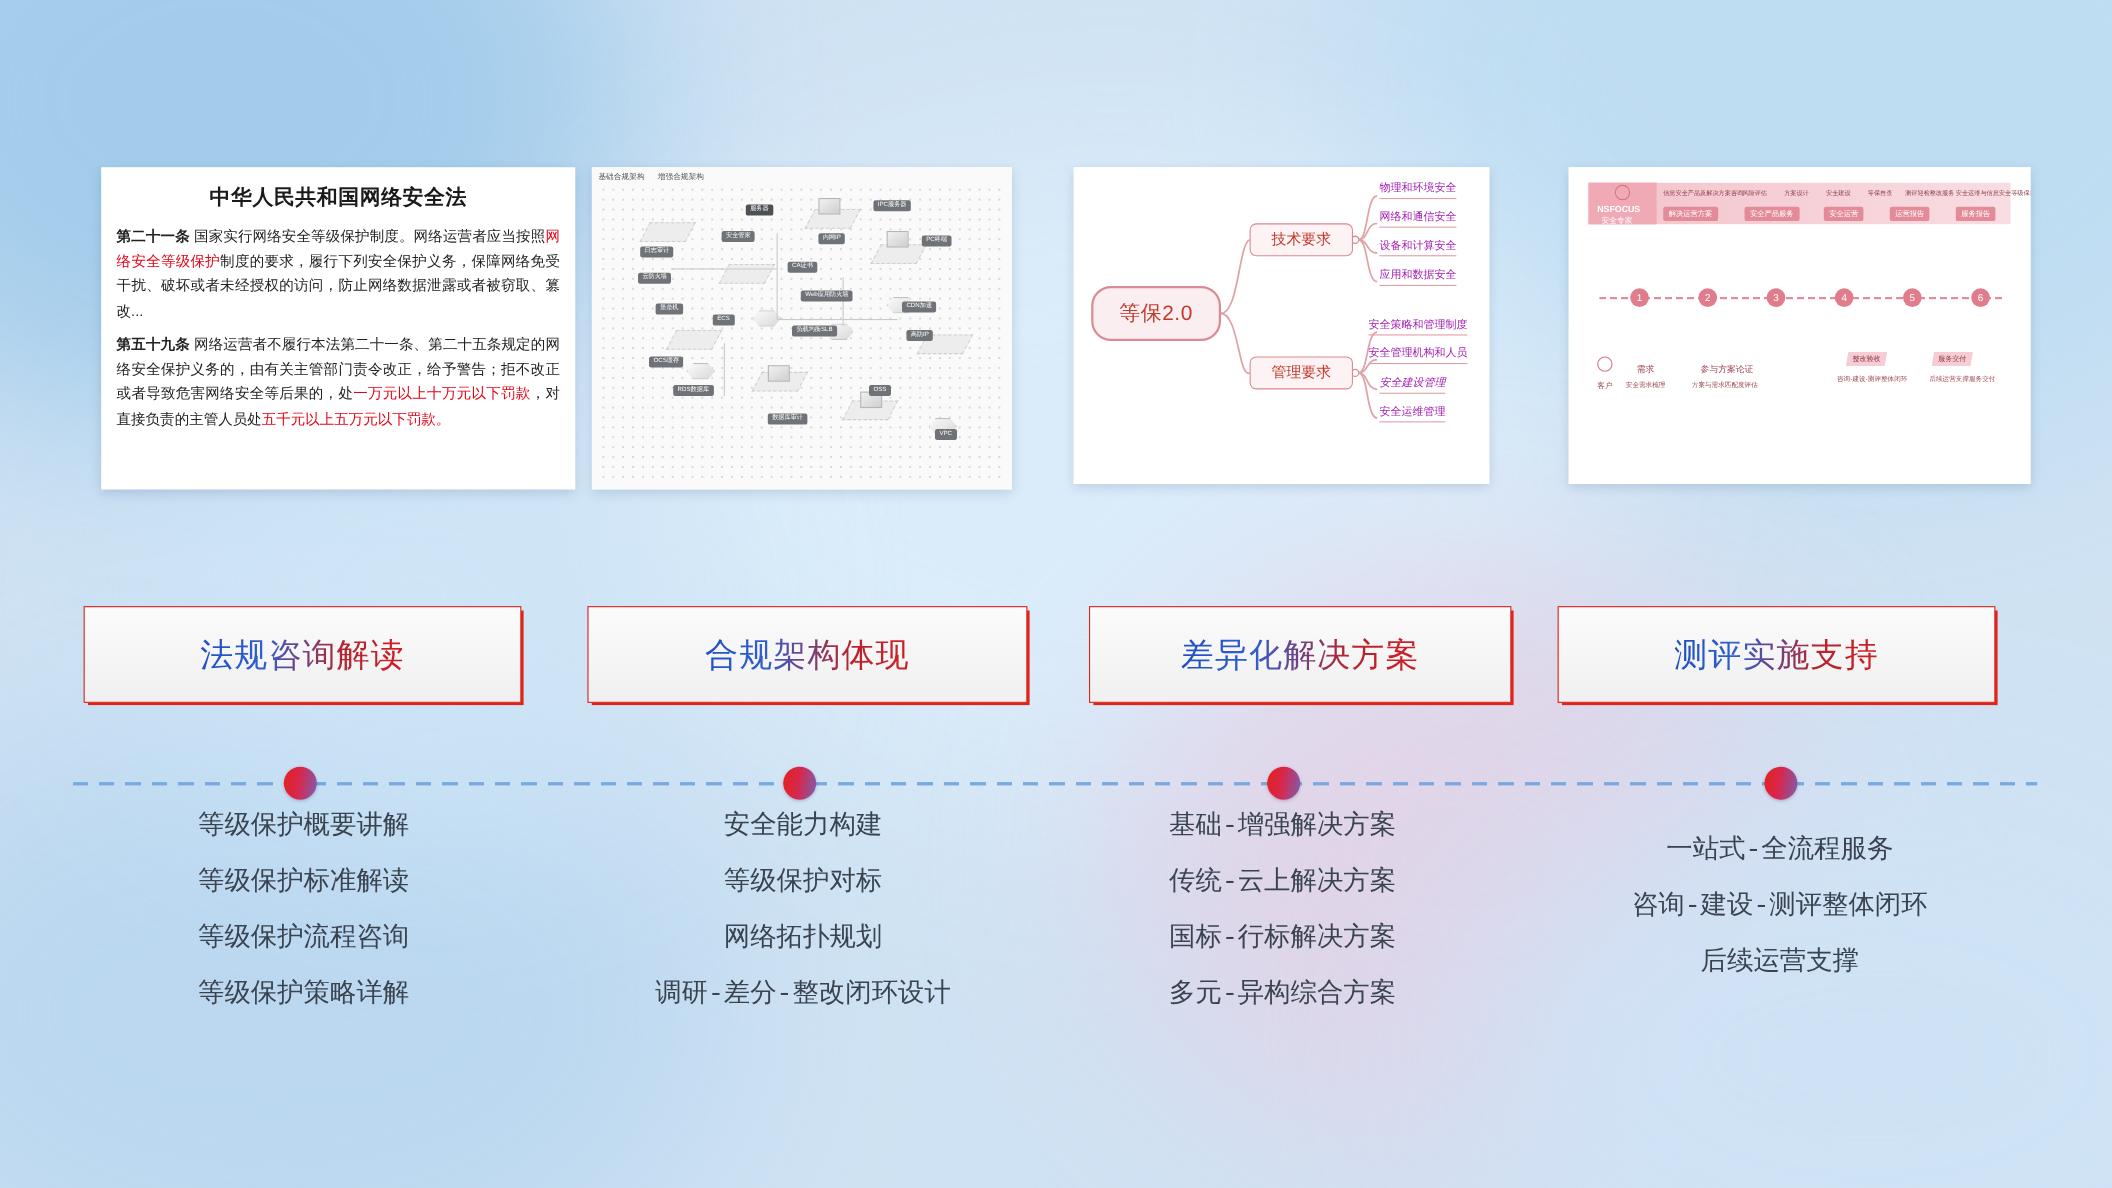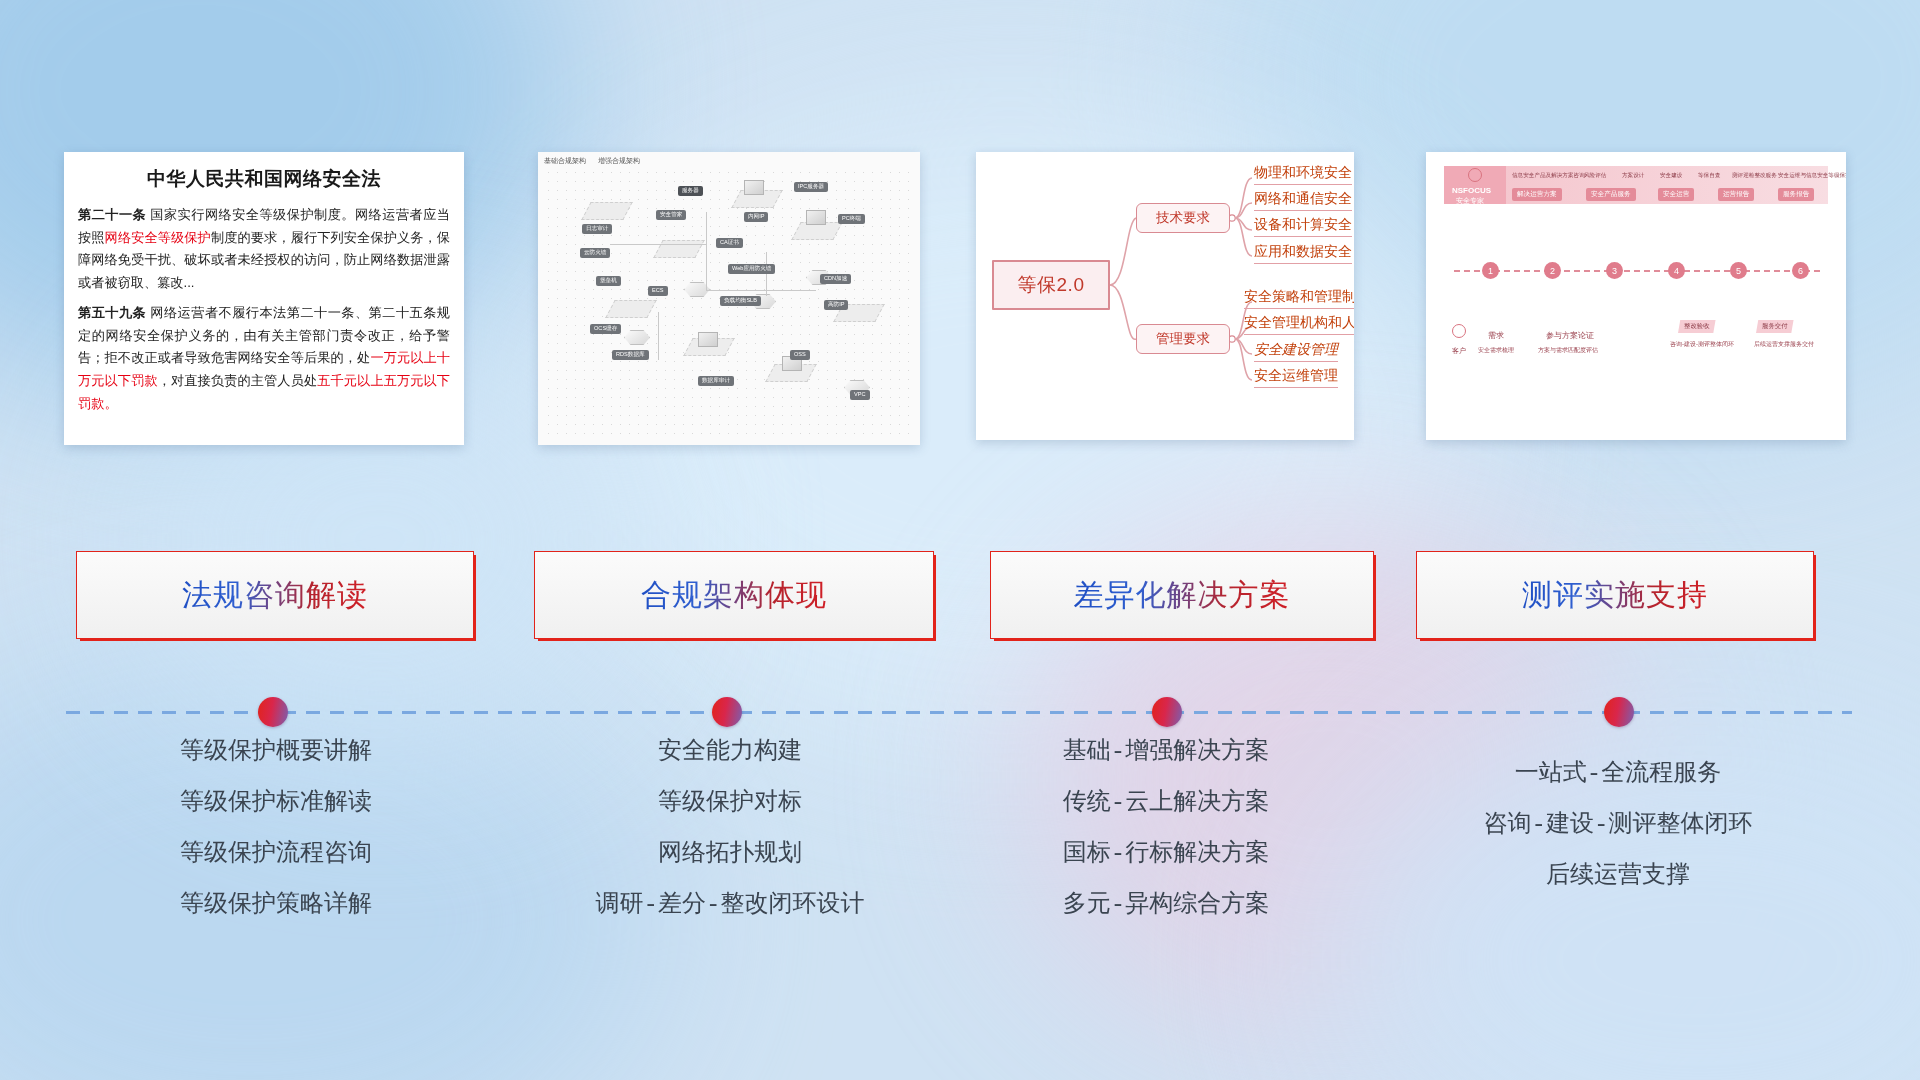--- a/index.html
+++ b/index.html
@@ -16,21 +16,21 @@
   #page { position:absolute; inset:0; z-index:2; }
 
   
   .cards-row { position:absolute; top:152px; left:0; width:1920px; height:300px; }
   .card {
     position:absolute; top:0;
     background:#ffffff;
     box-shadow:0 3px 10px rgba(60,90,130,.22);
     overflow:hidden;
   }
-  .card.c1 { left:64px;  width:400px; height:293px; }
+  .card.c1 { left:92px;  width:431px; height:293px; }
   .card.c2 { left:538px; width:382px; height:293px; }
   .card.c3 { left:976px; width:378px; height:288px; }
   .card.c4 { left:1426px;width:420px; height:288px; }
 
   
   .law-title {
     text-align:center; font-weight:bold; font-size:19px; color:#1a1a1a;
     margin:14px 0 12px 0; letter-spacing:.5px;
   }
   .law-p {
@@ -67,34 +67,34 @@
     position:absolute; width:26px; height:15px; background:linear-gradient(145deg,#fafafa,#d9d9d9);
     border:1px solid #c0c0c0;
     clip-path:polygon(25% 0,75% 0,100% 50%,75% 100%,25% 100%,0 50%);
   }
   .line { position:absolute; background:#c9c9c9; }
 
   
   .mind { position:relative; width:100%; height:100%; background:#fff; }
   .mm-root {
     position:absolute; left:16px; top:108px; width:118px; height:50px;
-    border:2.5px solid #d98a92; border-radius:1px;
+    border:2.5px solid #d98a92; border-radius:18px;
     background:#fbeef0; color:#c0392b; font-size:19px;
     display:flex; align-items:center; justify-content:center; letter-spacing:.5px;
   }
   .mm-mid {
     position:absolute; width:94px; height:30px;
     border:1.6px solid #d98a92; border-radius:6px; background:#fdf3f4;
     color:#c0392b; font-size:13.5px;
     display:flex; align-items:center; justify-content:center;
   }
   .mm-mid.tech { left:160px; top:51px; }
   .mm-mid.mgmt { left:160px; top:172px; }
   .mm-leaf {
-    position:absolute; font-size:14px; color:#c2410c; white-space:nowrap;
+    position:absolute; font-size:10px; color:#a21caf; white-space:nowrap;
     padding-bottom:2px; border-bottom:1.8px solid #e2a0a6;
   }
 
   
   .road { position:relative; width:100%; height:100%; background:#fff; }
   .road-bar {
     position:absolute; left:18px; top:14px; width:384px; height:38px;
     background:linear-gradient(90deg,#f4c3cb,#f8dde2);
     clip-path:polygon(0 0,100% 0,100% 100%,0 100%);
   }

